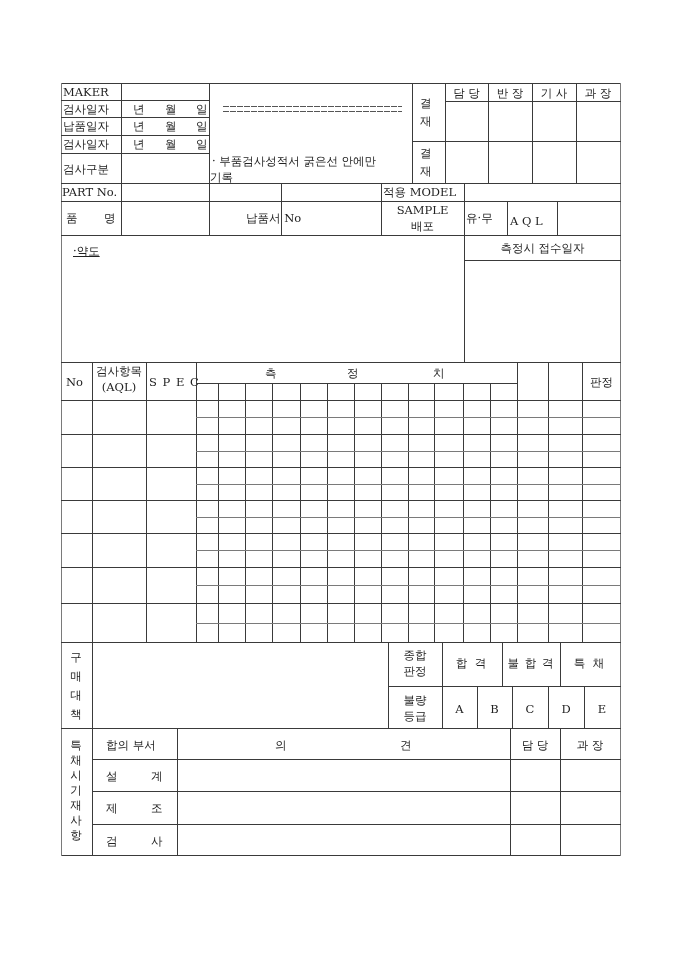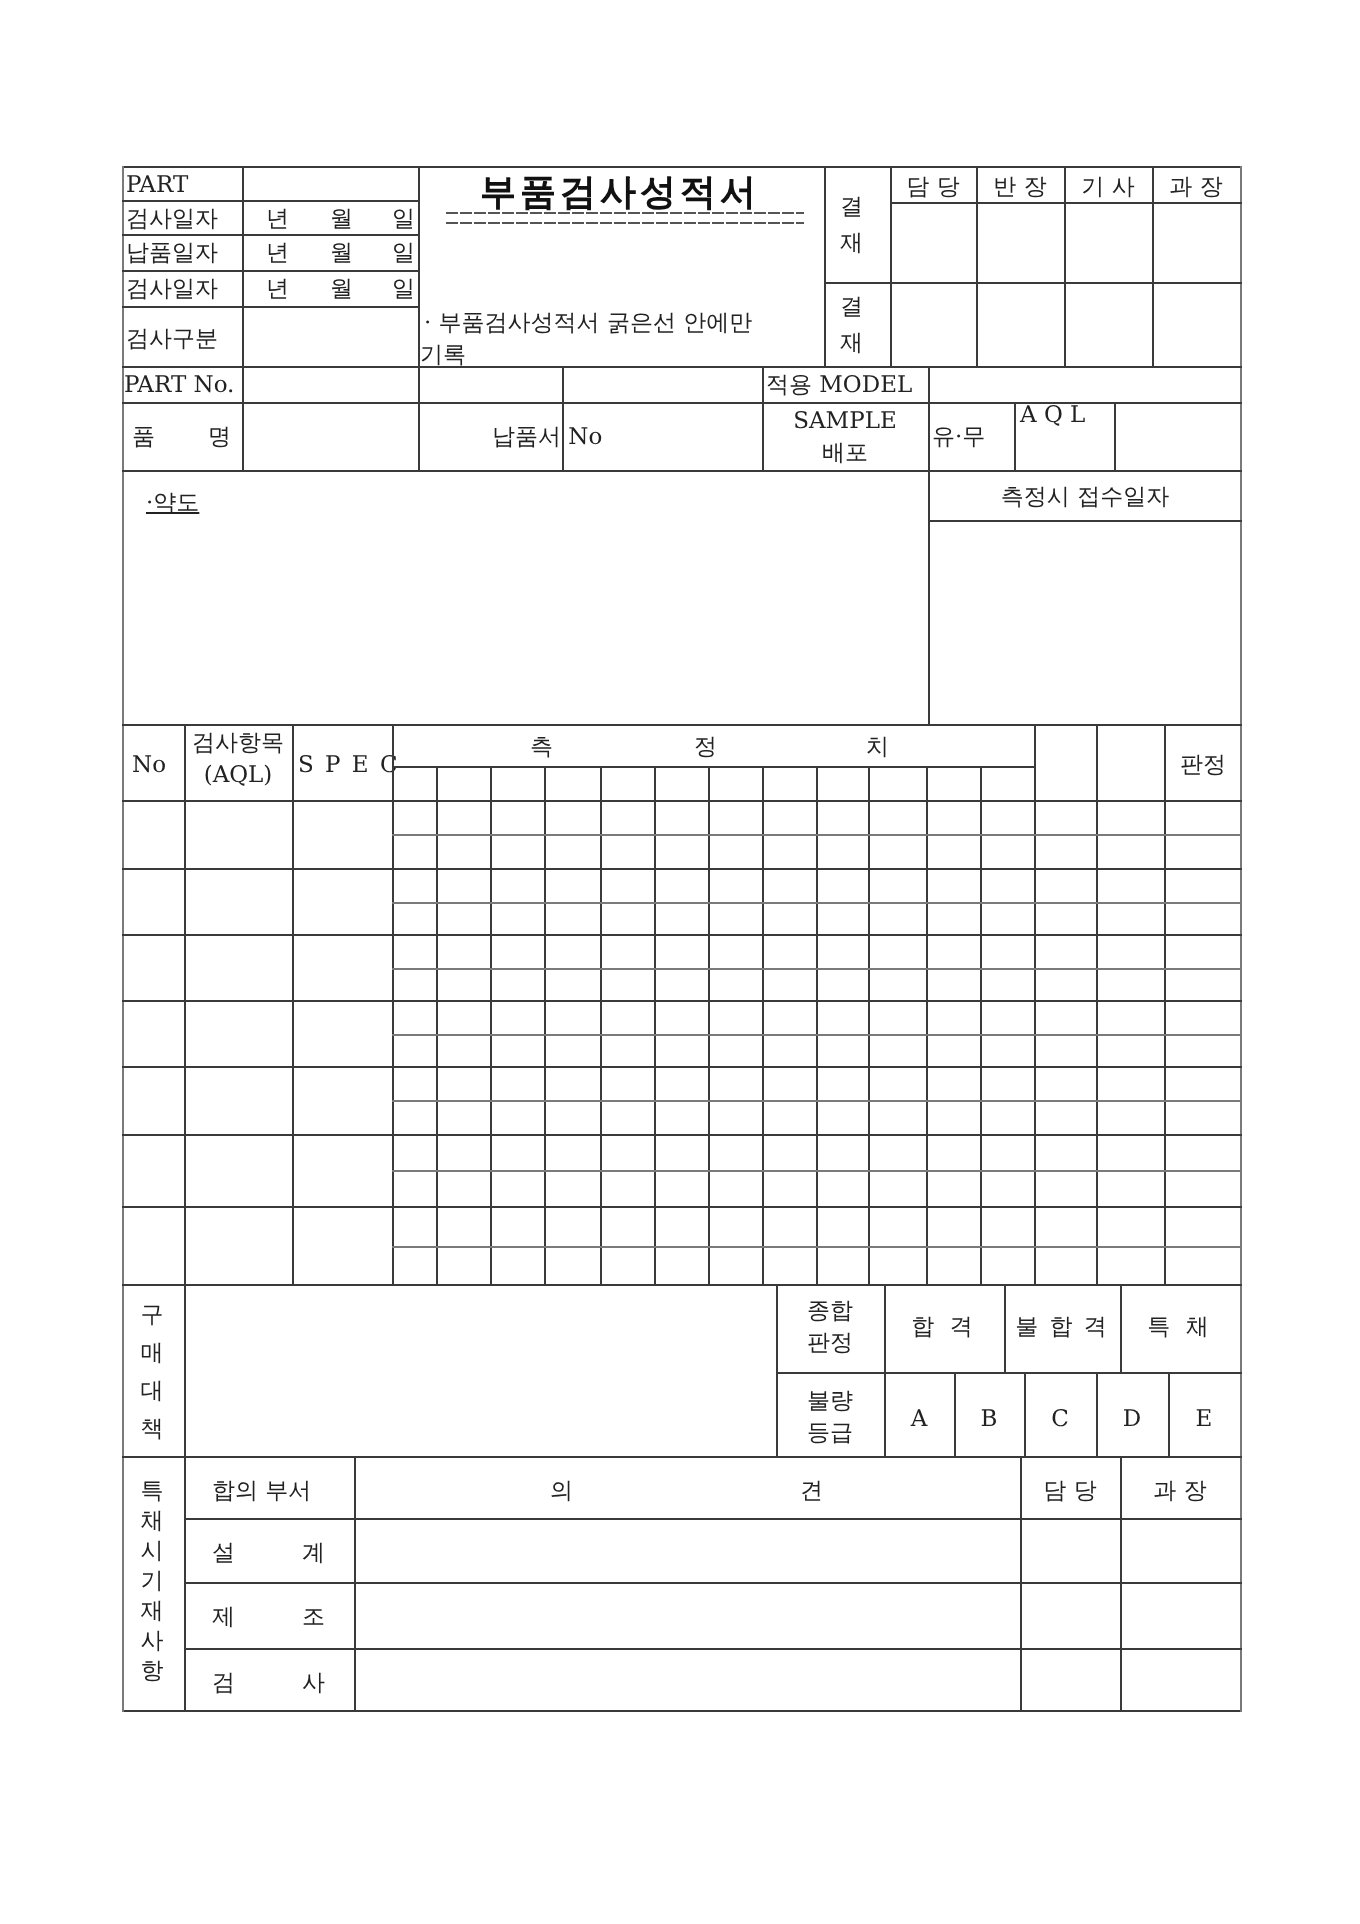--- a/index.html
+++ b/index.html
@@ -19,27 +19,26 @@
   .dash { position:absolute; left:222px; top:106px; width:180px; height:6px;
           background: repeating-linear-gradient(90deg,#fff 0 1px,transparent 1px 7px); }
   .cell { position:absolute; }
   .vert { position:absolute; font-size:11.5px; line-height:15px; text-align:center; width:16px; }
 </style>
 </head>
 <body>
 
 <div class="form" id="form">
 
-  <div class="title">부품검사성적서</div>
   <div class="dbl"></div>
   <div class="dash"></div>
   <div class="t" style="left:212px;top:154px;">· 부품검사성적서 굵은선 안에만</div>
   <div class="t" style="left:210px;top:170px;">기록</div>
 
-  <div class="t" style="left:63px;top:85px;">PART</div>
+  <div class="t" style="left:63px;top:85px;">MAKER</div>
   <div class="cell" style="left:121px;top:84px;width:87px;height:16px;"></div>
   <div class="t" style="left:63px;top:102px;">검사일자</div>
   <div class="t" style="left:63px;top:119px;">납품일자</div>
   <div class="t" style="left:63px;top:137px;">검사일자</div>
   <div class="t" style="left:63px;top:162px;">검사구분</div>
   <div class="cell" style="left:121px;top:154px;width:87px;height:28px;"></div>
 
   <div class="t" style="left:133px;top:102px;">년</div>
   <div class="t" style="left:165px;top:102px;">월</div>
   <div class="t" style="left:196px;top:102px;">일</div>
@@ -64,21 +63,21 @@
   <div class="t" style="left:383px;top:185px;">적용 MODEL</div>
   <div class="cell" style="left:465px;top:184px;width:155px;height:16px;"></div>
   <div class="t" style="left:66px;top:211px;">품</div>
   <div class="t" style="left:104px;top:211px;">명</div>
   <div class="cell" style="left:121px;top:202px;width:87px;height:33px;"></div>
   <div class="t" style="left:214px;top:211px;margin-left:32px;">납품서 No</div>
   <div class="cell" style="left:282px;top:202px;width:98px;height:33px;"></div>
   <div class="t c" style="left:381px;top:203px;width:83px;">SAMPLE</div>
   <div class="t c" style="left:381px;top:219px;width:83px;">배포</div>
   <div class="t" style="left:466px;top:211px;">유·무</div>
-  <div class="t" style="left:510px;top:200px;text-align:center;">A Q L</div>
+  <div class="t" style="left:510px;top:214px;text-align:center;">A Q L</div>
   <div class="cell" style="left:557px;top:202px;width:63px;height:33px;"></div>
 
   <div class="t" style="left:73px;top:244px;text-decoration:underline;">·약도</div>
   <div class="cell" style="left:61px;top:236px;width:403px;height:126px;"></div>
   <div class="t c" style="left:465px;top:241px;width:155px;">측정시 접수일자</div>
   <div class="cell" style="left:465px;top:261px;width:155px;height:101px;"></div>
 
   <div class="t" style="left:66px;top:375px;">No</div>
   <div class="t c" style="left:92px;top:364px;width:54px;">검사항목</div>
   <div class="t c" style="left:92px;top:380px;width:54px;">(AQL)</div>

